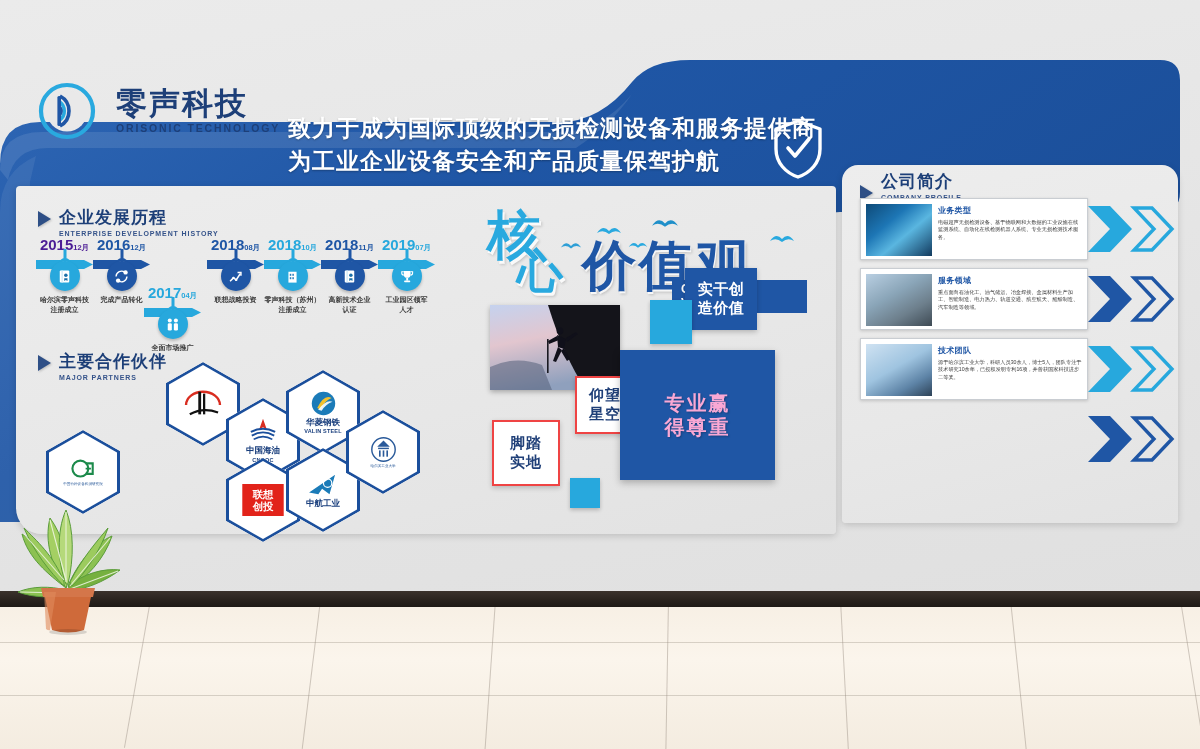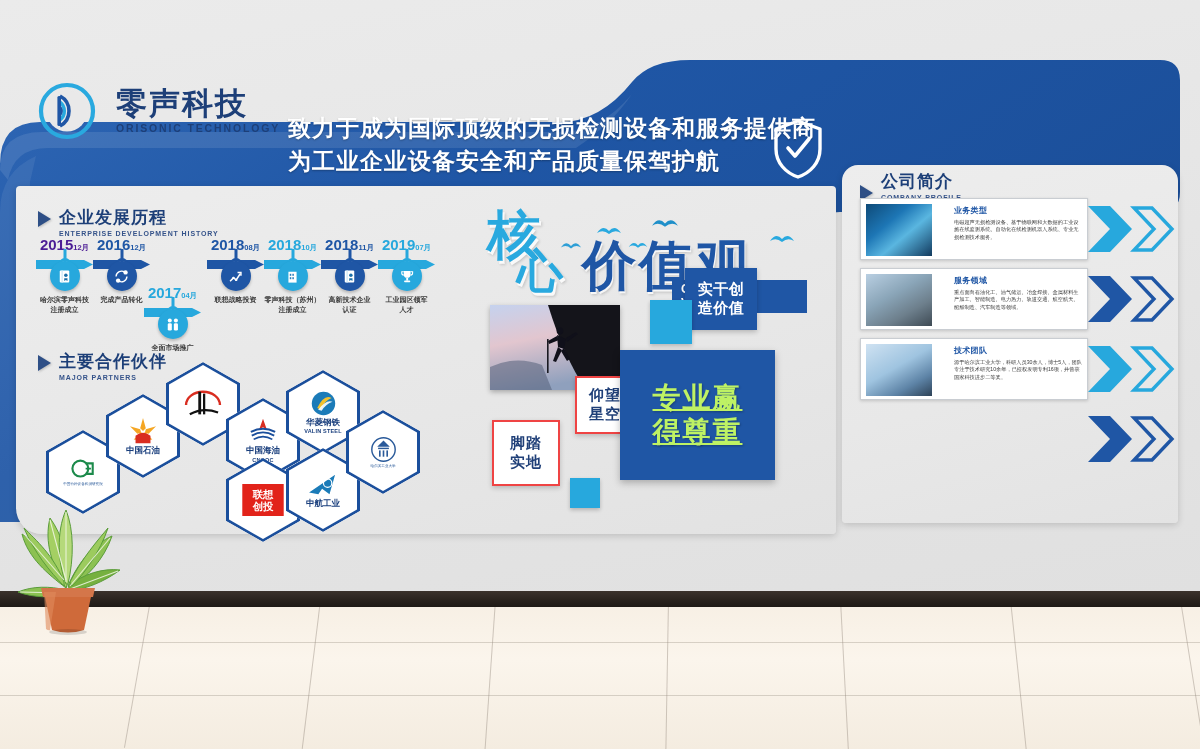--- a/index.html
+++ b/index.html
@@ -152,44 +152,43 @@
     background: linear-gradient(160deg,#b9c8e8 0%,#d8c4cf 28%,#7a8ba8 50%,#1c1c22 72%,#0a0a0d 100%);
     box-shadow: 0 2px 5px rgba(0,0,0,.28);
     overflow:hidden;
   }
   .box-blue-big {
     position:absolute; left:620px; top:350px; width:155px; height:130px;
     background:#1f56a5; box-shadow: 0 3px 7px rgba(0,0,0,.25);
     display:flex; flex-direction:column; align-items:center; justify-content:center;
   }
   .box-blue-big span {
-    font-size:28px; font-weight:bold; color:#bef264; letter-spacing:2px; line-height:1.22;
+    font-size:20px; font-weight:bold; color:#f9a8d4; letter-spacing:2px; line-height:1.22;
     text-shadow: 1px 1px 2px rgba(0,0,0,.25);
-    text-decoration: underline;
   }
   .box-cyan-sm {
     position:absolute; background:#27a8dd; box-shadow:0 2px 4px rgba(0,0,0,.22);
   }
   .box-white {
     position:absolute; background:#fff; border:2px solid #ef4444;
     display:flex; flex-direction:column; align-items:center; justify-content:center;
     box-shadow:0 2px 5px rgba(0,0,0,.2);
   }
   .box-white span { font-size:15px; font-weight:bold; color:#1f3f78; line-height:1.25; letter-spacing:1px; }
   .box-blue-sm {
     position:absolute; left:685px; top:268px; width:72px; height:62px; background:#1f56a5;
     display:flex; align-items:center; justify-content:center; box-shadow:0 2px 5px rgba(0,0,0,.22);
   }
   .box-blue-sm span { font-size:15px; font-weight:bold; color:#fff; line-height:1.25; letter-spacing:.5px; text-align:center; }
 
   
   .cards { position:absolute; left:860px; top:198px; width:230px; }
   .card {
     position:relative; width:228px; height:62px; background:#fff;
-    border:1px solid #c9cdd2; display:flex; gap:22px; padding:5px;
+    border:1px solid #c9cdd2; display:flex; gap:6px; padding:5px;
     box-shadow: 0 1px 3px rgba(0,0,0,.17); margin-bottom:8px;
   }
   .card-thumb { width:66px; height:52px; flex:none; overflow:hidden; }
   .card-body { flex:1; min-width:0; padding-top:1px; }
   .card-title { font-size:8px; font-weight:bold; color:#1f56a5; margin-bottom:2.5px; letter-spacing:.3px; }
   .card-text { font-size:5.2px; color:#3b3b3b; line-height:1.52; }
   .chev-wrap { position:absolute; left:1088px; width:96px; height:46px; }
 
   
   .plant { position:absolute; left:8px; top:470px; width:120px; height:165px; }
@@ -412,36 +411,20 @@
   <div class="partners" id="partners">
       <div class="hex" style="left: 0px; top: 60px;">
         <div class="hex-border"></div>
     <div class="hex-in">
       <svg viewBox="0 0 34 26" width="30" height="23">
             <circle cx="14" cy="12" r="9" fill="none" stroke="#1c8a4b" stroke-width="2.4"></circle>
             <path d="M20 6 h8 v12 h-8" fill="none" stroke="#1c8a4b" stroke-width="2.4"></path>
             <path d="M20 12h6" stroke="#1c8a4b" stroke-width="2.2"></path>
           </svg>
           <div class="hex-tiny">中国特种设备检测研究院</div>
-    </div>
-      </div>
-      <div class="hex" style="left: 60px; top: 24px;">
-        <div class="hex-border"></div>
-    <div class="hex-in">
-      <svg viewBox="0 0 34 30" width="32" height="28">
-            <g fill="#f5a623">
-              <path d="M17 1 L20 12 L17 15 L14 12Z"></path>
-              <path d="M3 10 L14 13 L15 17 L11 18Z"></path>
-              <path d="M31 10 L20 13 L19 17 L23 18Z"></path>
-              <path d="M7 24 L15 16 L17 19 L13 25Z"></path>
-              <path d="M27 24 L19 16 L17 19 L21 25Z"></path>
-            </g>
-            <path d="M9 20 Q17 14 25 20 L25 28 L9 28Z" fill="#d92d20"></path>
-          </svg>
-          <div class="hex-cn">中国石油</div>
     </div>
       </div>
       <div class="hex" style="left: 120px; top: -8px;">
         <div class="hex-border"></div>
     <div class="hex-in">
       <svg viewBox="0 0 44 34" width="42" height="32">
             <path d="M4 18 A18 14 0 0 1 40 18" fill="none" stroke="#d92d20" stroke-width="2.6"></path>
             <rect x="17" y="4" width="3" height="24" fill="#111"></rect>
             <rect x="22" y="6" width="2.4" height="22" fill="#111"></rect>
             <path d="M8 28 Q22 20 38 26" fill="none" stroke="#111" stroke-width="2.4"></path>

